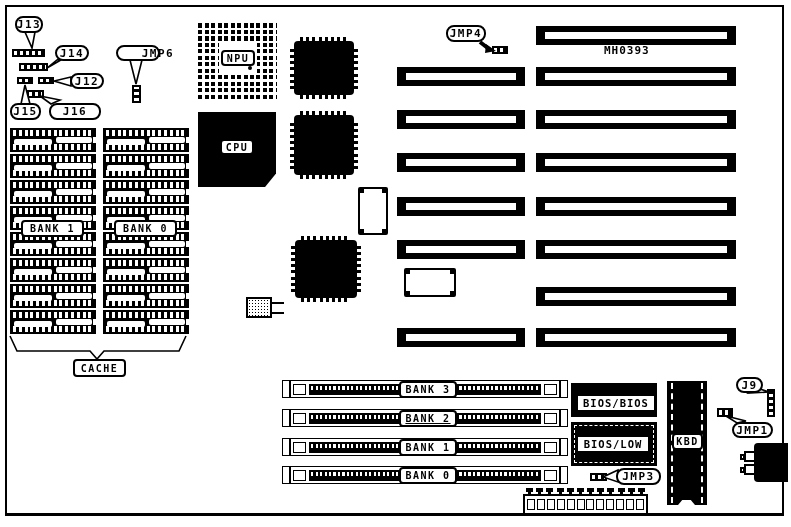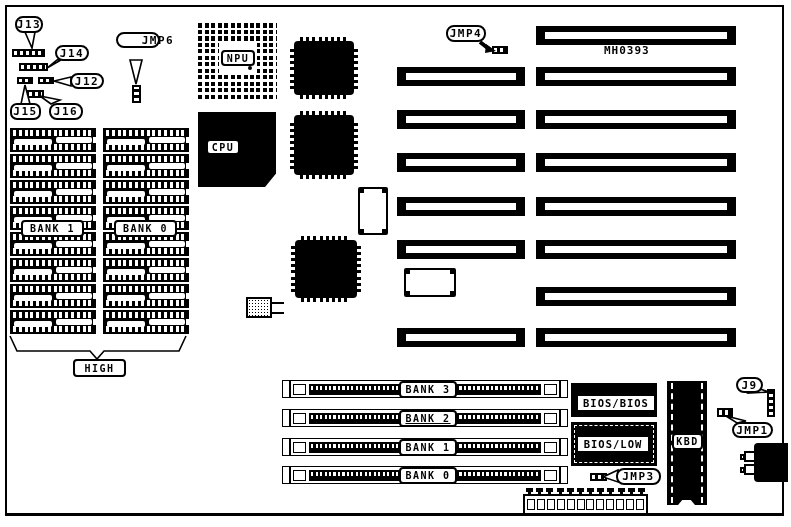--- a/index.html
+++ b/index.html
@@ -203,27 +203,27 @@
     </div>
     <div class="abs dip" style="left: 103px; top: 310px; width: 86px; height: 24px;">
       <span class="p t"></span>
       <span class="p b"></span>
       <span class="bar" style="left:4px;top:11px;width:38px"></span>
       <span class="bar" style="left:46px;top:9px;width:36px"></span>
       <span class="notch"></span>
     </div>
     <div class="abs boxlabel" style="left: 21px; top: 220px; width: 63px; height: 17px;">BANK 1</div>
     <div class="abs boxlabel" style="left: 114px; top: 220px; width: 63px; height: 17px;">BANK 0</div>
-    <div class="abs boxlabel" style="left: 73px; top: 359px; width: 53px; height: 18px;">HIGH</div>
+    <div class="abs boxlabel" style="left: 73px; top: 359px; width: 53px; height: 18px;">CACHE</div>
     <div class="abs pga" style="left: 198px; top: 21px; width: 79px; height: 78px;"></div>
     <div class="abs" style="left: 219px; top: 42px; width: 38px; height: 31px; background: rgb(255, 255, 255);"></div>
     <div class="abs boxlabel" style="left: 221px; top: 50px; width: 34px; height: 16px;">NPU</div>
     <div class="abs" style="left: 248px; top: 66px; width: 4px; height: 4px; background: rgb(0, 0, 0); border-radius: 50%; z-index: 5;"></div>
     <div class="abs cpuchip" style="left: 198px; top: 112px; width: 78px; height: 75px;"></div>
-    <div class="abs boxlabel" style="left: 206px; top: 139px; width: 34px; height: 16px;">CPU</div>
+    <div class="abs boxlabel" style="left: 220px; top: 139px; width: 34px; height: 16px;">CPU</div>
     <div class="abs qfp" style="left: 290px; top: 37px; width: 68px; height: 62px;">
       <span class="body"></span>
     </div>
     <div class="abs qfp" style="left: 290px; top: 111px; width: 68px; height: 68px;">
       <span class="body"></span>
     </div>
     <div class="abs qfp" style="left: 291px; top: 236px; width: 70px; height: 66px;">
       <span class="body"></span>
     </div>
     <div class="abs esock" style="left: 358px; top: 187px; width: 30px; height: 48px;"></div>
@@ -346,20 +346,20 @@
     </div>
     <div class="abs jblk h" style="left: 717px; top: 408px; width: 16px; height: 9px;">
       <i></i>
     </div>
     <div class="abs jblk v" style="left: 767px; top: 389px; width: 8px; height: 28px;">
       <i></i>
     </div>
     <div class="abs callout" style="left: 15px; top: 16px; width: 28px; height: 17px;">J13</div>
     <div class="abs callout" style="left: 55px; top: 45px; width: 34px; height: 16px;">J14</div>
     <div class="abs callout" style="left: 70px; top: 73px; width: 34px; height: 16px;">J12</div>
-    <div class="abs callout" style="left: 10px; top: 103px; width: 31px; height: 17px; border-radius: 7px;">J15</div>
-    <div class="abs callout" style="left: 49px; top: 103px; width: 34px; height: 17px;">J16</div>
-    <div class="abs callout" style="left: 116px; top: 32px; width: 43px; height: 16px; padding-left: 40px;">JMP6</div>
+    <div class="abs callout" style="left: 10px; top: 103px; width: 31px; height: 17px;">J15</div>
+    <div class="abs callout" style="left: 49px; top: 103px; width: 52px; height: 17px;">J16</div>
+    <div class="abs callout" style="left: 116px; top: 45px; width: 43px; height: 16px; padding-left: 40px;">JMP6</div>
     <div class="abs callout" style="left: 446px; top: 25px; width: 40px; height: 17px;">JMP4</div>
     <div class="abs callout" style="left: 616px; top: 468px; width: 45px; height: 17px;">JMP3</div>
     <div class="abs callout" style="left: 736px; top: 377px; width: 27px; height: 16px;">J9</div>
     <div class="abs callout" style="left: 732px; top: 422px; width: 41px; height: 16px;">JMP1</div>
   </div>
 
 </body></html>

